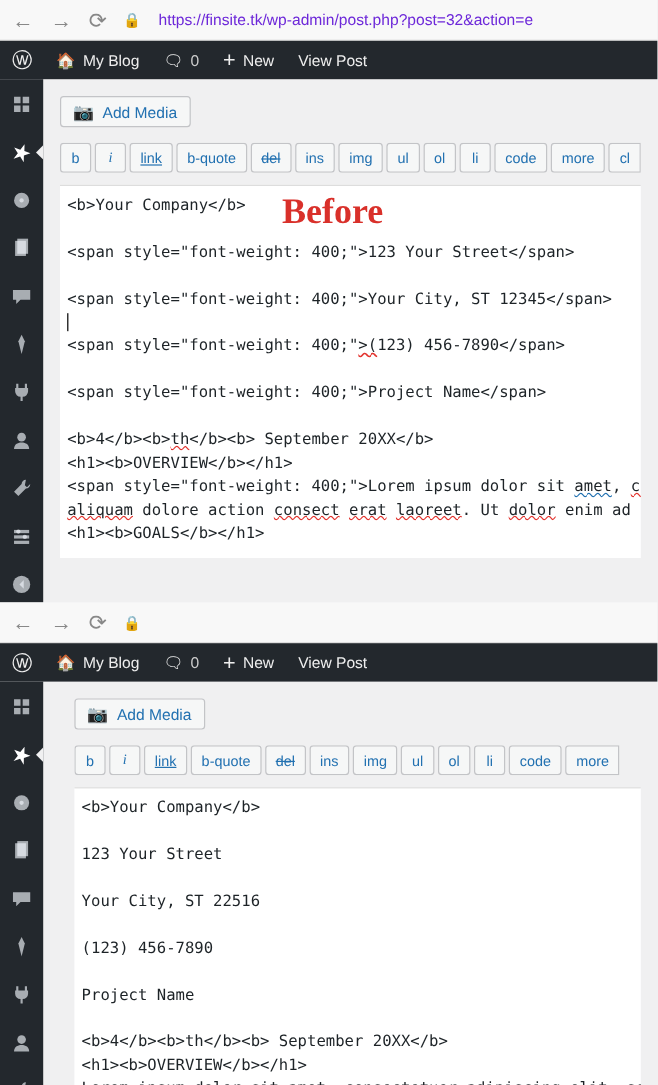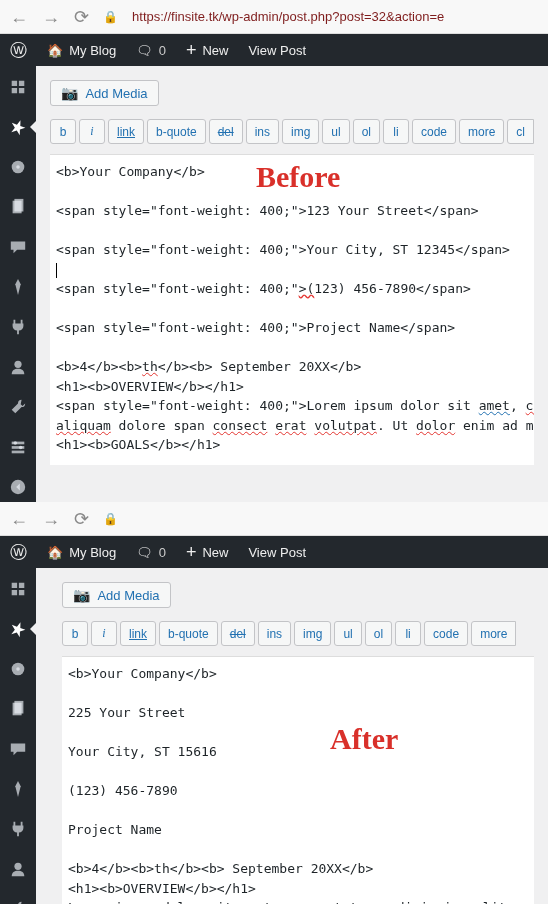--- a/index.html
+++ b/index.html
@@ -1,21 +1,21 @@
 <!DOCTYPE html>
 <html><head>
 <meta charset="utf-8">
 <style>
 * { margin: 0; padding: 0; box-sizing: border-box; }
 body { font-family: -apple-system, sans-serif; background: #f0f0f1; width: 548px; font-size: 13px; }
 
 .browser-bar { display: flex; align-items: center; gap: 14px; padding: 6px 10px; background: #f8f8f8; border-bottom: 1px solid #ddd; height: 34px; }
 .browser-bar .nav-arrow { color: #888; font-size: 18px; line-height: 1; }
 .browser-bar .lock { color: #888; font-size: 12px; }
-.browser-bar .url { color: #7f1d1d; font-size: 13px; white-space: nowrap; overflow: hidden; }
+.browser-bar .url { color: #6d28d9; font-size: 13px; white-space: nowrap; overflow: hidden; }
 .browser-bar.bottom-bar { background: #f8f8f8; }
 
 .admin-bar { display: flex; align-items: center; background: #23282d; color: #eee; height: 32px; font-size: 13px; }
 .admin-bar .item { display: flex; align-items: center; gap: 6px; padding: 0 10px; height: 100%; cursor: pointer; }
 .admin-bar .wlogo { font-size: 17px; }
 .admin-bar .plus { font-size: 18px; line-height: 1; }
 .admin-bar .cnt { background: transparent; color: #ccc; }
 
 .layout { display: flex; min-height: 180px; }
 .sidebar { width: 36px; background: #23282d; display: flex; flex-direction: column; align-items: center; padding-top: 6px; gap: 10px; }
@@ -180,26 +180,26 @@
 
 <span>&lt;span style="font-weight: 400;"&gt;Your City, ST 12345&lt;/span&gt;</span>
 <span class="cursor"></span>
 <span>&lt;span style="font-weight: 400;"</span><span class="gt">&gt;(</span><span>123) 456-7890&lt;/span&gt;</span>
 
 <span>&lt;span style="font-weight: 400;"&gt;Project Name&lt;/span&gt;</span>
 
 <span>&lt;b&gt;4&lt;/b&gt;&lt;b&gt;</span><span class="wavy">th</span><span>&lt;/b&gt;&lt;b&gt; September 20XX&lt;/b&gt;</span>
 <span>&lt;h1&gt;&lt;b&gt;OVERVIEW&lt;/b&gt;&lt;/h1&gt;</span>
 <span>&lt;span style="font-weight: 400;"&gt;Lorem ipsum dolor sit </span><span class="bluewavy">amet</span><span>, </span><span class="wavy">consect</span>
-<span class="wavy">aliquam</span><span> dolore span </span><span class="wavy">consect</span><span> </span><span class="wavy">erat</span><span> </span><span class="wavy">volutpat</span><span>. Ut </span><span class="wavy">dolor</span><span> enim ad minim </span>
+<span class="wavy">aliquam</span><span> dolore action </span><span class="wavy">consect</span><span> </span><span class="wavy">erat</span><span> </span><span class="wavy">laoreet</span><span>. Ut </span><span class="wavy">dolor</span><span> enim ad minim </span>
 <span>&lt;h1&gt;&lt;b&gt;GOALS&lt;/b&gt;&lt;/h1&gt;</span></div>
     </div>
   </div>
 
-  <div class="annotation" style="top:160px; left:256px;">Before</div>
+  <div class="annotation" style="top:160px; left:235px;">Before</div>
 </div>
 
 <div class="section panel2">
 
   <div class="browser-bar bottom-bar">
     <span class="nav-arrow">←</span>
     <span class="nav-arrow">→</span>
     <span class="nav-arrow">⟳</span>
     <span class="lock">🔒</span>
   </div>
@@ -294,30 +294,29 @@
         <button class="tbtn">img</button>
         <button class="tbtn">ul</button>
         <button class="tbtn">ol</button>
         <button class="tbtn">li</button>
         <button class="tbtn">code</button>
         <button class="tbtn last">more</button>
       </div>
 
       <div class="editor-area"><span>&lt;b&gt;Your Company&lt;/b&gt;</span>
 
-<span>225 Your Street</span>
-
-<span>Your City, ST 15616</span>
+<span>123 Your Street</span>
+
+<span>Your City, ST 22516</span>
 
 <span>(123) 456-7890</span>
 
 <span>Project Name</span>
 
 <span>&lt;b&gt;4&lt;/b&gt;&lt;b&gt;th&lt;/b&gt;&lt;b&gt; September 20XX&lt;/b&gt;</span>
 <span>&lt;h1&gt;&lt;b&gt;OVERVIEW&lt;/b&gt;&lt;/h1&gt;</span>
 <span>Lorem ipsum dolor sit amet, consectetuer adipiscing elit, sed d</span>
 
 </div>
     </div>
   </div>
 
-  <div class="annotation" style="top:220px; left:330px;">After</div>
 </div>
 
 </body></html>

